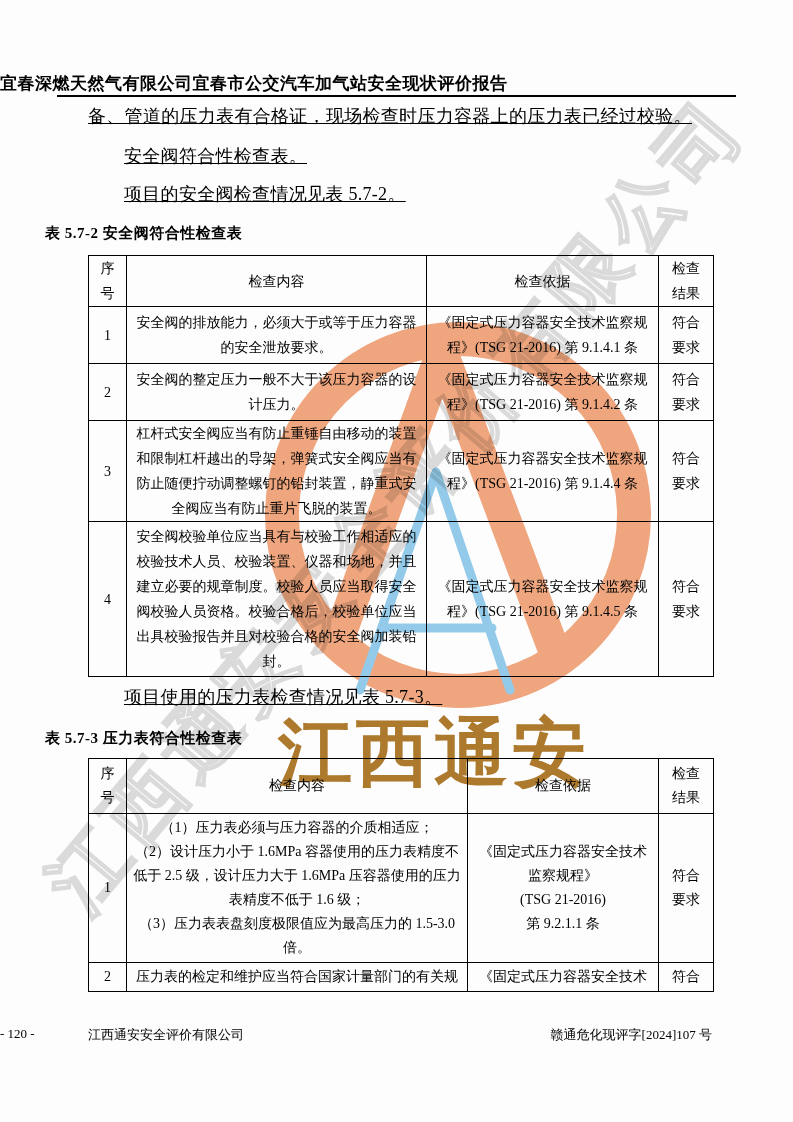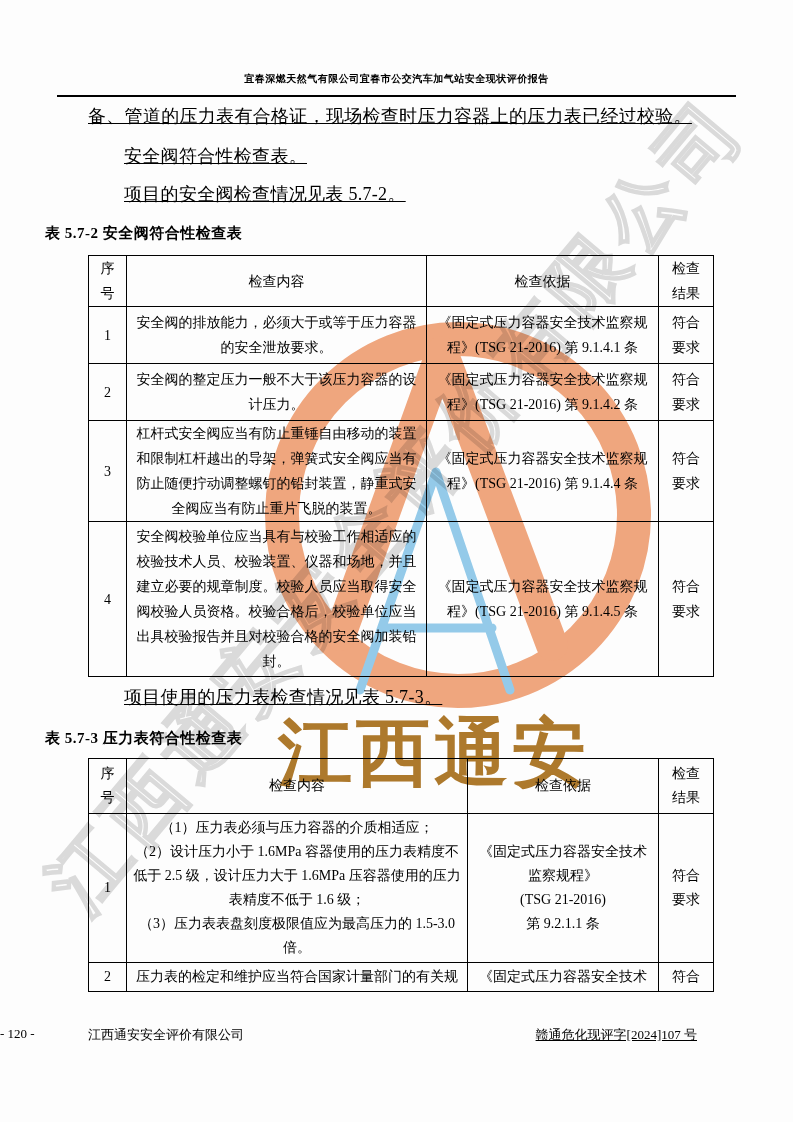--- a/index.html
+++ b/index.html
@@ -2,22 +2,22 @@
 <html><head>
 <meta charset="utf-8">
 <style>
   html,body{margin:0;padding:0;background:#e8e8e8;}
   .page{
     position:relative;width:793px;height:1122px;background:#fdfdfd;
     margin:0 auto;overflow:hidden;color:#000;
     font-family:"Liberation Serif","DejaVu Serif",serif;
   }
   
-  .hdr{position:absolute;top:72px;left:0;width:100%;text-align:center;
-       font-size:10px;font-weight:bold;letter-spacing:.5px;}
+  .hdr{position:absolute;top:72px;left:0;width:100%;
+       font-size:17px;font-weight:bold;letter-spacing:.5px;}
   .hdr-rule{position:absolute;top:95px;left:57px;width:679px;border-top:2px solid #000;}
   
   .para{position:absolute;left:88px;width:625px;margin:0;font-size:18px;
         line-height:26px;letter-spacing:.3px;text-decoration:underline;}
   .p1{top:103px;}
   .p2{top:143px;text-indent:36px;}
   .p3{top:181px;text-indent:36px;}
   .p4{top:684px;text-indent:36px;}
   
   .caption{position:absolute;left:0;width:100%;text-align:left;
@@ -32,21 +32,21 @@
   .tbl td{border:1.2px solid #000;text-align:center;vertical-align:middle;
           padding:0 1px;white-space:pre-line;line-height:25px;overflow:hidden;}
   .t2 td{line-height:24px;}
   .t1 tr.h{height:48px;} .t1 tr.r1{height:57px;} .t1 tr.r2{height:57px;}
   .t1 tr.r3{height:100px;} .t1 tr.r4{height:155px;}
   .t2 tr.h{height:55px;} .t2 tr.r1{height:149px;} .t2 tr.r2{height:29px;}
   
   .foot{position:absolute;top:1026px;font-size:13px;}
   .foot-l{left:88px;}
   .foot-c{left:0;width:100%;}
-  .foot-r{right:96px;text-decoration:underline;}
+  .foot-r{right:81px;}
   
   .wm-layer{position:absolute;left:0;top:0;width:100%;height:100%;pointer-events:none;}
   .wm-diag{
     position:absolute;left:50%;top:45%;transform:translate(-50%,-50%) rotate(-50deg);
     white-space:nowrap;font-size:78px;font-weight:bold;letter-spacing:8px;
     color:transparent;-webkit-text-stroke:2px #d8d8d8;
     mix-blend-mode:multiply;opacity:.9;
   }
   .wm-seal{position:absolute;left:240px;top:300px;mix-blend-mode:multiply;opacity:.92;}
   .wm-red{

